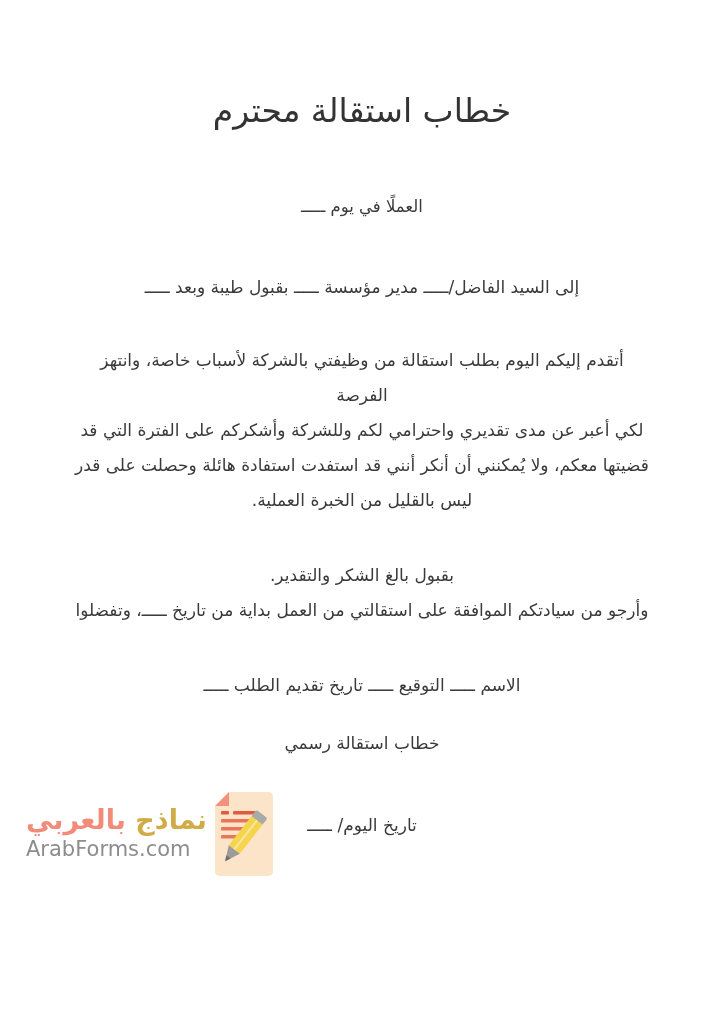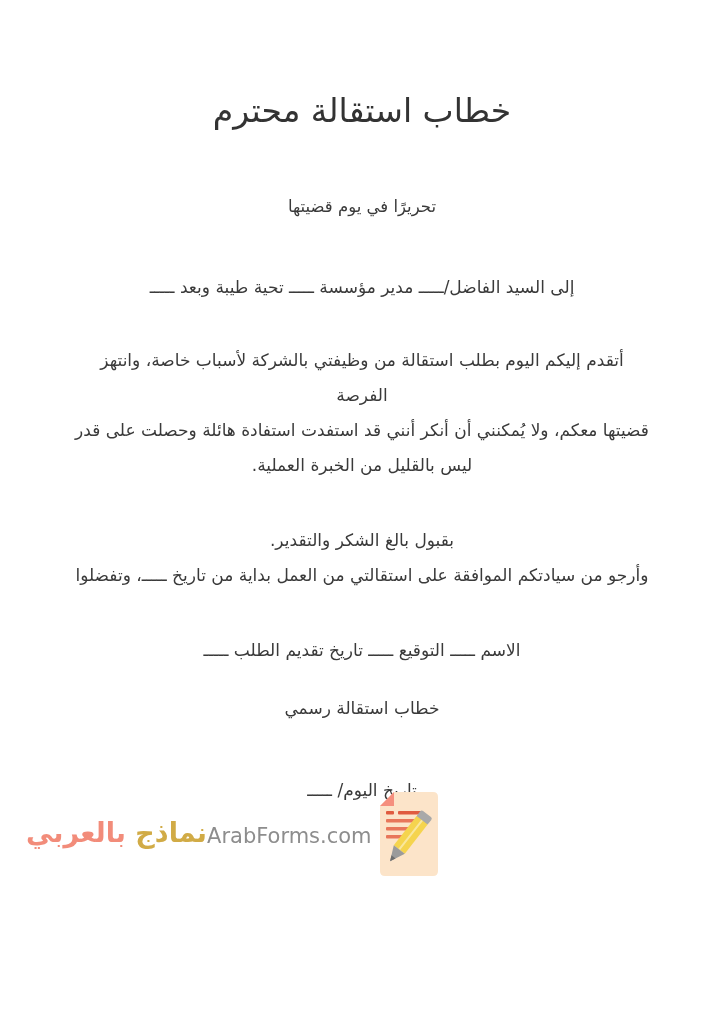--- a/index.html
+++ b/index.html
@@ -71,22 +71,22 @@
     position: absolute;
     left: 26px;
     bottom: 22px;
     display: flex;
     flex-direction: row;
     align-items: center;
     gap: 6px;
   }
   .brand-text-col {
     display: flex;
-    flex-direction: row;
-    align-items: flex-end;
+    flex-direction: column;
+    align-items: flex-start;
   }
   .brand-arabic {
     direction: rtl;
     font-size: 27px;
     font-weight: bold;
     line-height: 1.2;
     white-space: nowrap;
   }
   .brand-word-gold   { color: #d1ab46; }
   .brand-word-salmon { color: #f28c7a; }
@@ -99,26 +99,27 @@
   .brand-icon { display: block; }
 </style>
 </head>
 <body>
 
 <div class="page">
   <div class="doc">
 
     <h1 class="doc-title">خطاب استقالة محترم</h1>
 
-    <div class="date-line">تحريرًا في يوم قضيتها</div>
+    <div class="date-line">العملًا في يوم ـــــ</div>
 
-    <div class="recipient-line">إلى السيد الفاضل/ـــــ مدير مؤسسة ـــــ تحية طيبة وبعد ـــــ</div>
+    <div class="recipient-line">إلى السيد الفاضل/ـــــ مدير مؤسسة ـــــ بقبول طيبة وبعد ـــــ</div>
 
     <div class="body-para">
       <div>أتقدم إليكم اليوم بطلب استقالة من وظيفتي بالشركة لأسباب خاصة، وانتهز الفرصة</div>
+      <div>لكي أعبر عن مدى تقديري واحترامي لكم وللشركة وأشكركم على الفترة التي قد</div>
       <div>قضيتها معكم، ولا يُمكنني أن أنكر أنني قد استفدت استفادة هائلة وحصلت على قدر</div>
       <div>ليس بالقليل من الخبرة العملية.</div>
     </div>
 
     <div class="request-para">
       <div>بقبول بالغ الشكر والتقدير.</div>
       <div>وأرجو من سيادتكم الموافقة على استقالتي من العمل بداية من تاريخ ـــــ، وتفضلوا</div>
     </div>
 
     <div class="signature-line">الاسم ـــــ التوقيع ـــــ تاريخ تقديم الطلب ـــــ</div>

